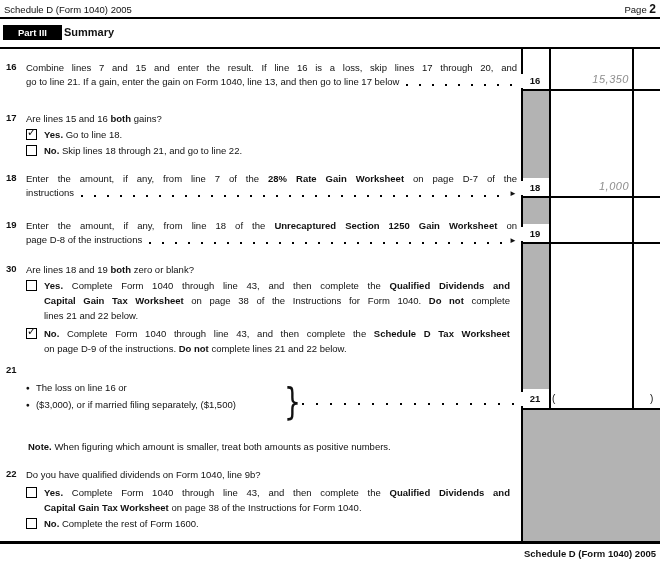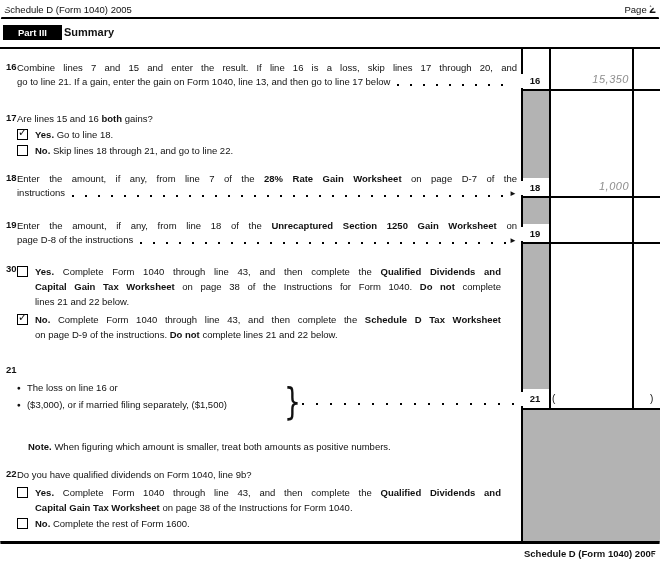--- a/index.html
+++ b/index.html
@@ -1,37 +1,37 @@
 <!DOCTYPE html>
 <html><head>
 <meta charset="utf-8">
 <style>
   html,body { margin:0; padding:0; background:#fff; }
   .page { position:relative; width:660px; height:564px; background:#fff;
-          font-family:"Liberation Sans", sans-serif; font-size:9.5px; color:#111; overflow:hidden;border-radius:25px; }
+          font-family:"Liberation Sans", sans-serif; font-size:9.5px; color:#111; overflow:hidden; }
 
   
   .hdr-left  { position:absolute; left:4px;  top:4px; }
   .hdr-right { position:absolute; right:4px; top:2px;margin-left:24px; }
   .hdr-right .pgnum { font-weight:bold; font-size:12px; }
   .hdr-rule  { position:absolute; left:0; top:17px; width:660px; height:1.5px; background:#000; }
 
   
   .partbox    { position:absolute; left:3px; top:25px; width:59px; height:15px; background:#000;
                 color:#fff; font-weight:bold; text-align:center; line-height:15px; }
   .part-title { position:absolute; left:64px; top:26px; font-size:11px; font-weight:bold; }
 
   .toprule { position:absolute; left:0; top:47px;  width:660px; height:2px;   background:#000; }
   .botrule { position:absolute; left:0; top:541px; width:660px; height:2.5px; background:#000; }
   .ftr     { position:absolute; right:4px; top:548px; font-weight:bold; }
 
   
   .irs-line { position:absolute; left:6px; width:511px; }
   .lnum     { position:absolute; left:0; top:0; font-weight:bold; }
-  .lcontent { margin-left:11px; line-height:14px; }
+  .lcontent { margin-left:20px; line-height:14px; }
   .jl       { text-align:justify; text-align-last:justify; }
   .lineflex { display:flex; align-items:flex-end; }
   .dots     { flex:1 1 auto; height:2px; margin:0 3px 3px 7px;
               background:repeating-linear-gradient(to right,#000 0 2px,transparent 2px 13px); }
   .arrow    { flex:none; font-size:8px; line-height:10px; margin-bottom:1px; }
 
   .q   { line-height:14px; }
   .opt { display:flex; margin-top:1px; }
   .cb  { flex:none; width:9px; height:9px; border:1.5px solid #000; position:relative;
          margin-top:2px; background:#fff; cursor:pointer; }
@@ -127,20 +127,21 @@
         <span>page D-8 of the instructions</span>
         <span class="dots"></span>
         <b class="arrow">►</b>
       </div>
     </div>
   </div>
 
   <div class="irs-line" style="top:263px">
     <div class="lnum">30</div>
     <div class="lcontent">
+      <div class="q"><span>Are lines 18 and 19 </span><b>both</b><span> zero or blank?</span></div>
       <div class="opt">
         <span class="cb">
             <span class="mark"></span>
           </span>
         <div class="opt-label">
           <div class="opt-line jl"><b>Yes.</b><span> Complete Form 1040 through line 43, and then complete the </span><b>Qualified Dividends and</b></div>
           <div class="opt-line jl"><b>Capital Gain Tax Worksheet</b><span> on page 38 of the Instructions for Form 1040. </span><b>Do not</b><span> complete</span></div>
           <div class="opt-line"><span>lines 21 and 22 below.</span></div>
         </div>
       </div>

